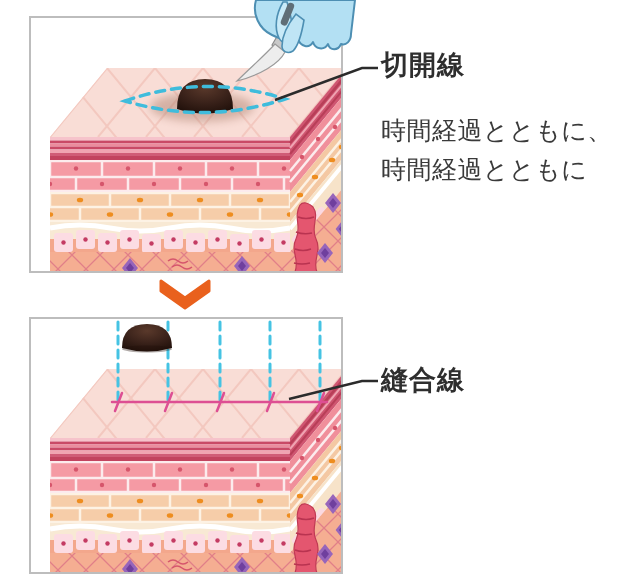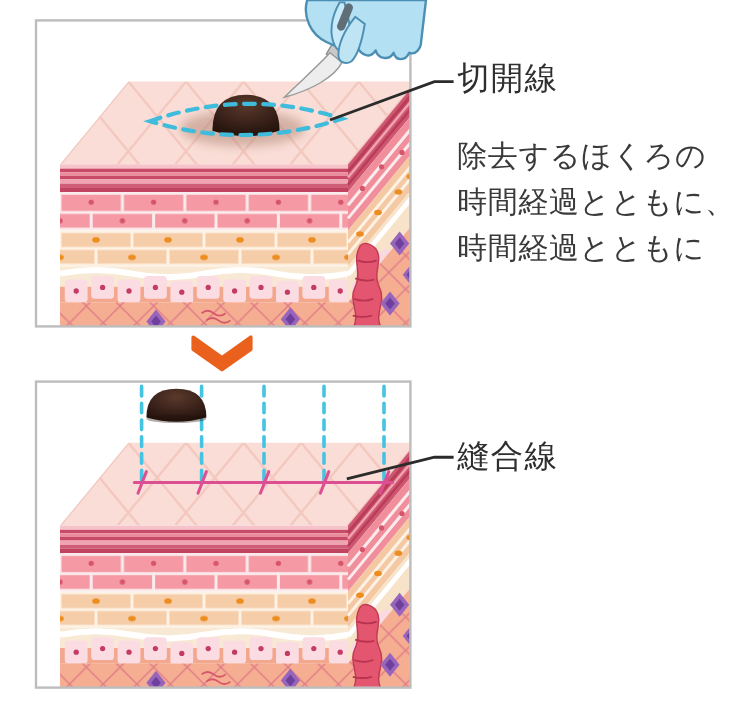--- a/index.html
+++ b/index.html
@@ -5,21 +5,21 @@
   html,body{margin:0;padding:0;background:#fff;}
   .stage{
     position:relative;width:620px;height:587px;background:#fff;overflow:hidden;
     font-family:"Liberation Sans","DejaVu Sans",sans-serif;
   }
   .panel{position:absolute;}
   #panel-top{left:28px;top:0;}
   #panel-bottom{left:28px;top:316px;}
   #overlay{left:0;top:0;position:absolute;pointer-events:none;}
   .callout-label{
-    position:absolute;left:381px;font-size:27px;font-weight:400;color:#2e2e2e;
+    position:absolute;left:381px;font-size:27px;font-weight:700;color:#2e2e2e;
     letter-spacing:1px;white-space:nowrap;line-height:1.1;
   }
   #incision-label{top:51px;}
   #suture-label{top:366px;}
   .desc{
     position:absolute;left:381px;top:111px;width:238px;
     font-size:25px;line-height:38.5px;color:#3a3a3a;letter-spacing:0.5px;
   }
   .desc span{display:block;white-space:nowrap;}
 </style>
@@ -245,20 +245,19 @@
 
   <svg id="overlay" width="620" height="587" viewBox="0 0 620 587">
     <polygon points="161,281 185,298 209,281 209,291 185,308 161,291" fill="#e9611d" stroke="#e9611d" stroke-width="3" stroke-linejoin="round"></polygon>
     <polyline points="275,100 362,68 378,68" fill="none" stroke="#2b2b2b" stroke-width="2.4"></polyline>
     <polyline points="289,399 362,381 378,381" fill="none" stroke="#2b2b2b" stroke-width="2.4"></polyline>
   </svg>
 
   <div id="incision-label" class="callout-label">切開線</div>
 
   <div class="desc">
-    <span>除去するほくろの</span>
     <span>時間経過とともに、</span>
     <span>時間経過とともに</span>
   </div>
 
   <div id="suture-label" class="callout-label">縫合線</div>
 
 </div>
 
 </body></html>

